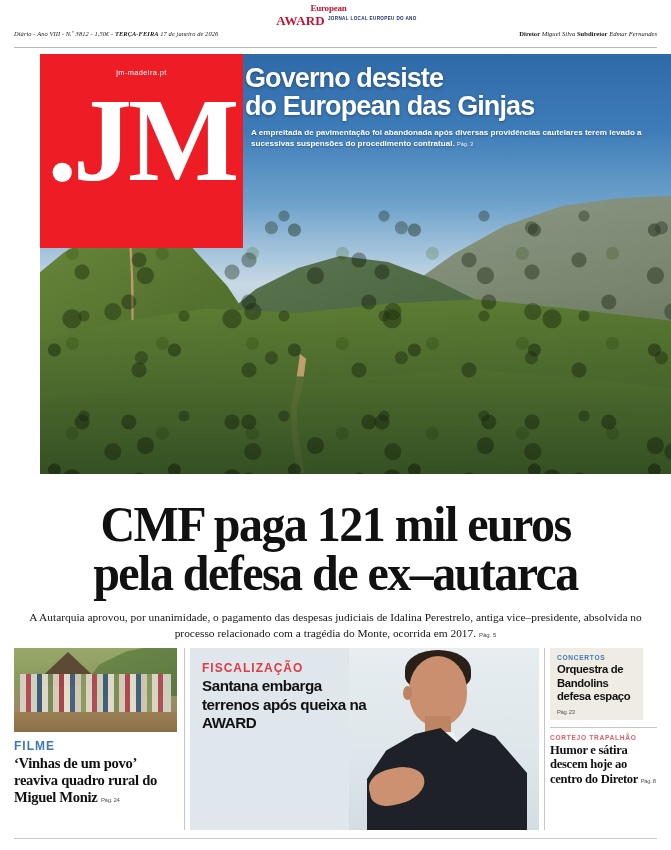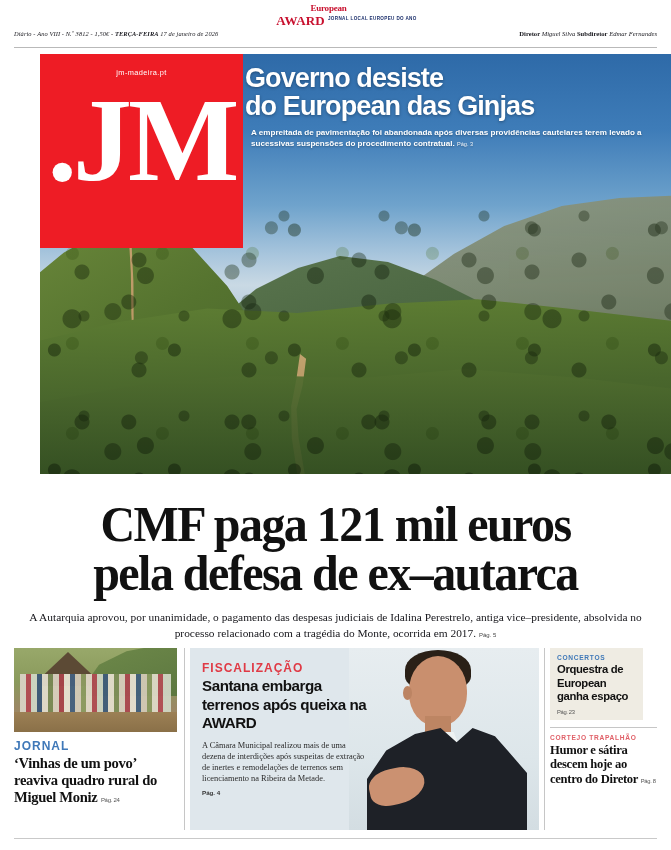--- a/index.html
+++ b/index.html
@@ -692,58 +692,54 @@
 
   <div class="bottom">
 
     <div class="col-film">
       <div class="film-photo">
         <div class="film-hill"></div>
         <div class="film-hut"></div>
         <div class="film-people"></div>
         <div class="film-ground"></div>
       </div>
-      <div class="kicker blue">JORNAL</div>
+      <div class="kicker blue">FILME</div>
       <div class="film-head">
         <span>‘Vinhas de um povo’ reaviva quadro rural do Miguel Moniz</span>
         <span class="pag">Pág. 24</span>
       </div>
     </div>
 
     <div class="vrule" style="left:170px"></div>
 
     <div class="col-fisc">
       <div class="fisc-text">
         <div class="kicker red">FISCALIZAÇÃO</div>
         <div class="fisc-head">Santana embarga terrenos após queixa na AWARD</div>
-        <div class="fisc-body">
-          <span>A Câmara Municipal realizou mais de uma dezena de interdições após suspeitas de extração de inertes e remodelações de terrenos sem licenciamento na Ribeira da Metade.</span>
-          <span class="pag">Pág. 4</span>
-        </div>
       </div>
       <div class="man-photo">
         <div class="man-bg"></div>
         <div class="man-hair"></div>
         <div class="man-head"></div>
         <div class="man-ear-l"></div>
         <div class="man-neck"></div>
         <div class="man-shirt"></div>
         <div class="man-jacket"></div>
         <div class="man-hand"></div>
       </div>
     </div>
 
     <div class="vrule" style="left:530px"></div>
 
     <div class="col-right">
 
       <div class="concert-box">
         <div class="right-kicker" style="color:#3f78b8">CONCERTOS</div>
         <div class="right-head">
-          <span>Orquestra de European ganha espaço</span>
+          <span>Orquestra de Bandolins defesa espaço</span>
           <span class="pag">Pág. 23</span>
         </div>
       </div>
 
       <div class="hrule"></div>
 
       <div class="humor-box">
         <div class="right-kicker" style="color:#e06068">CORTEJO TRAPALHÃO</div>
         <div class="humor-head">
           <span>Humor e sátira descem hoje ao centro do Diretor</span>

